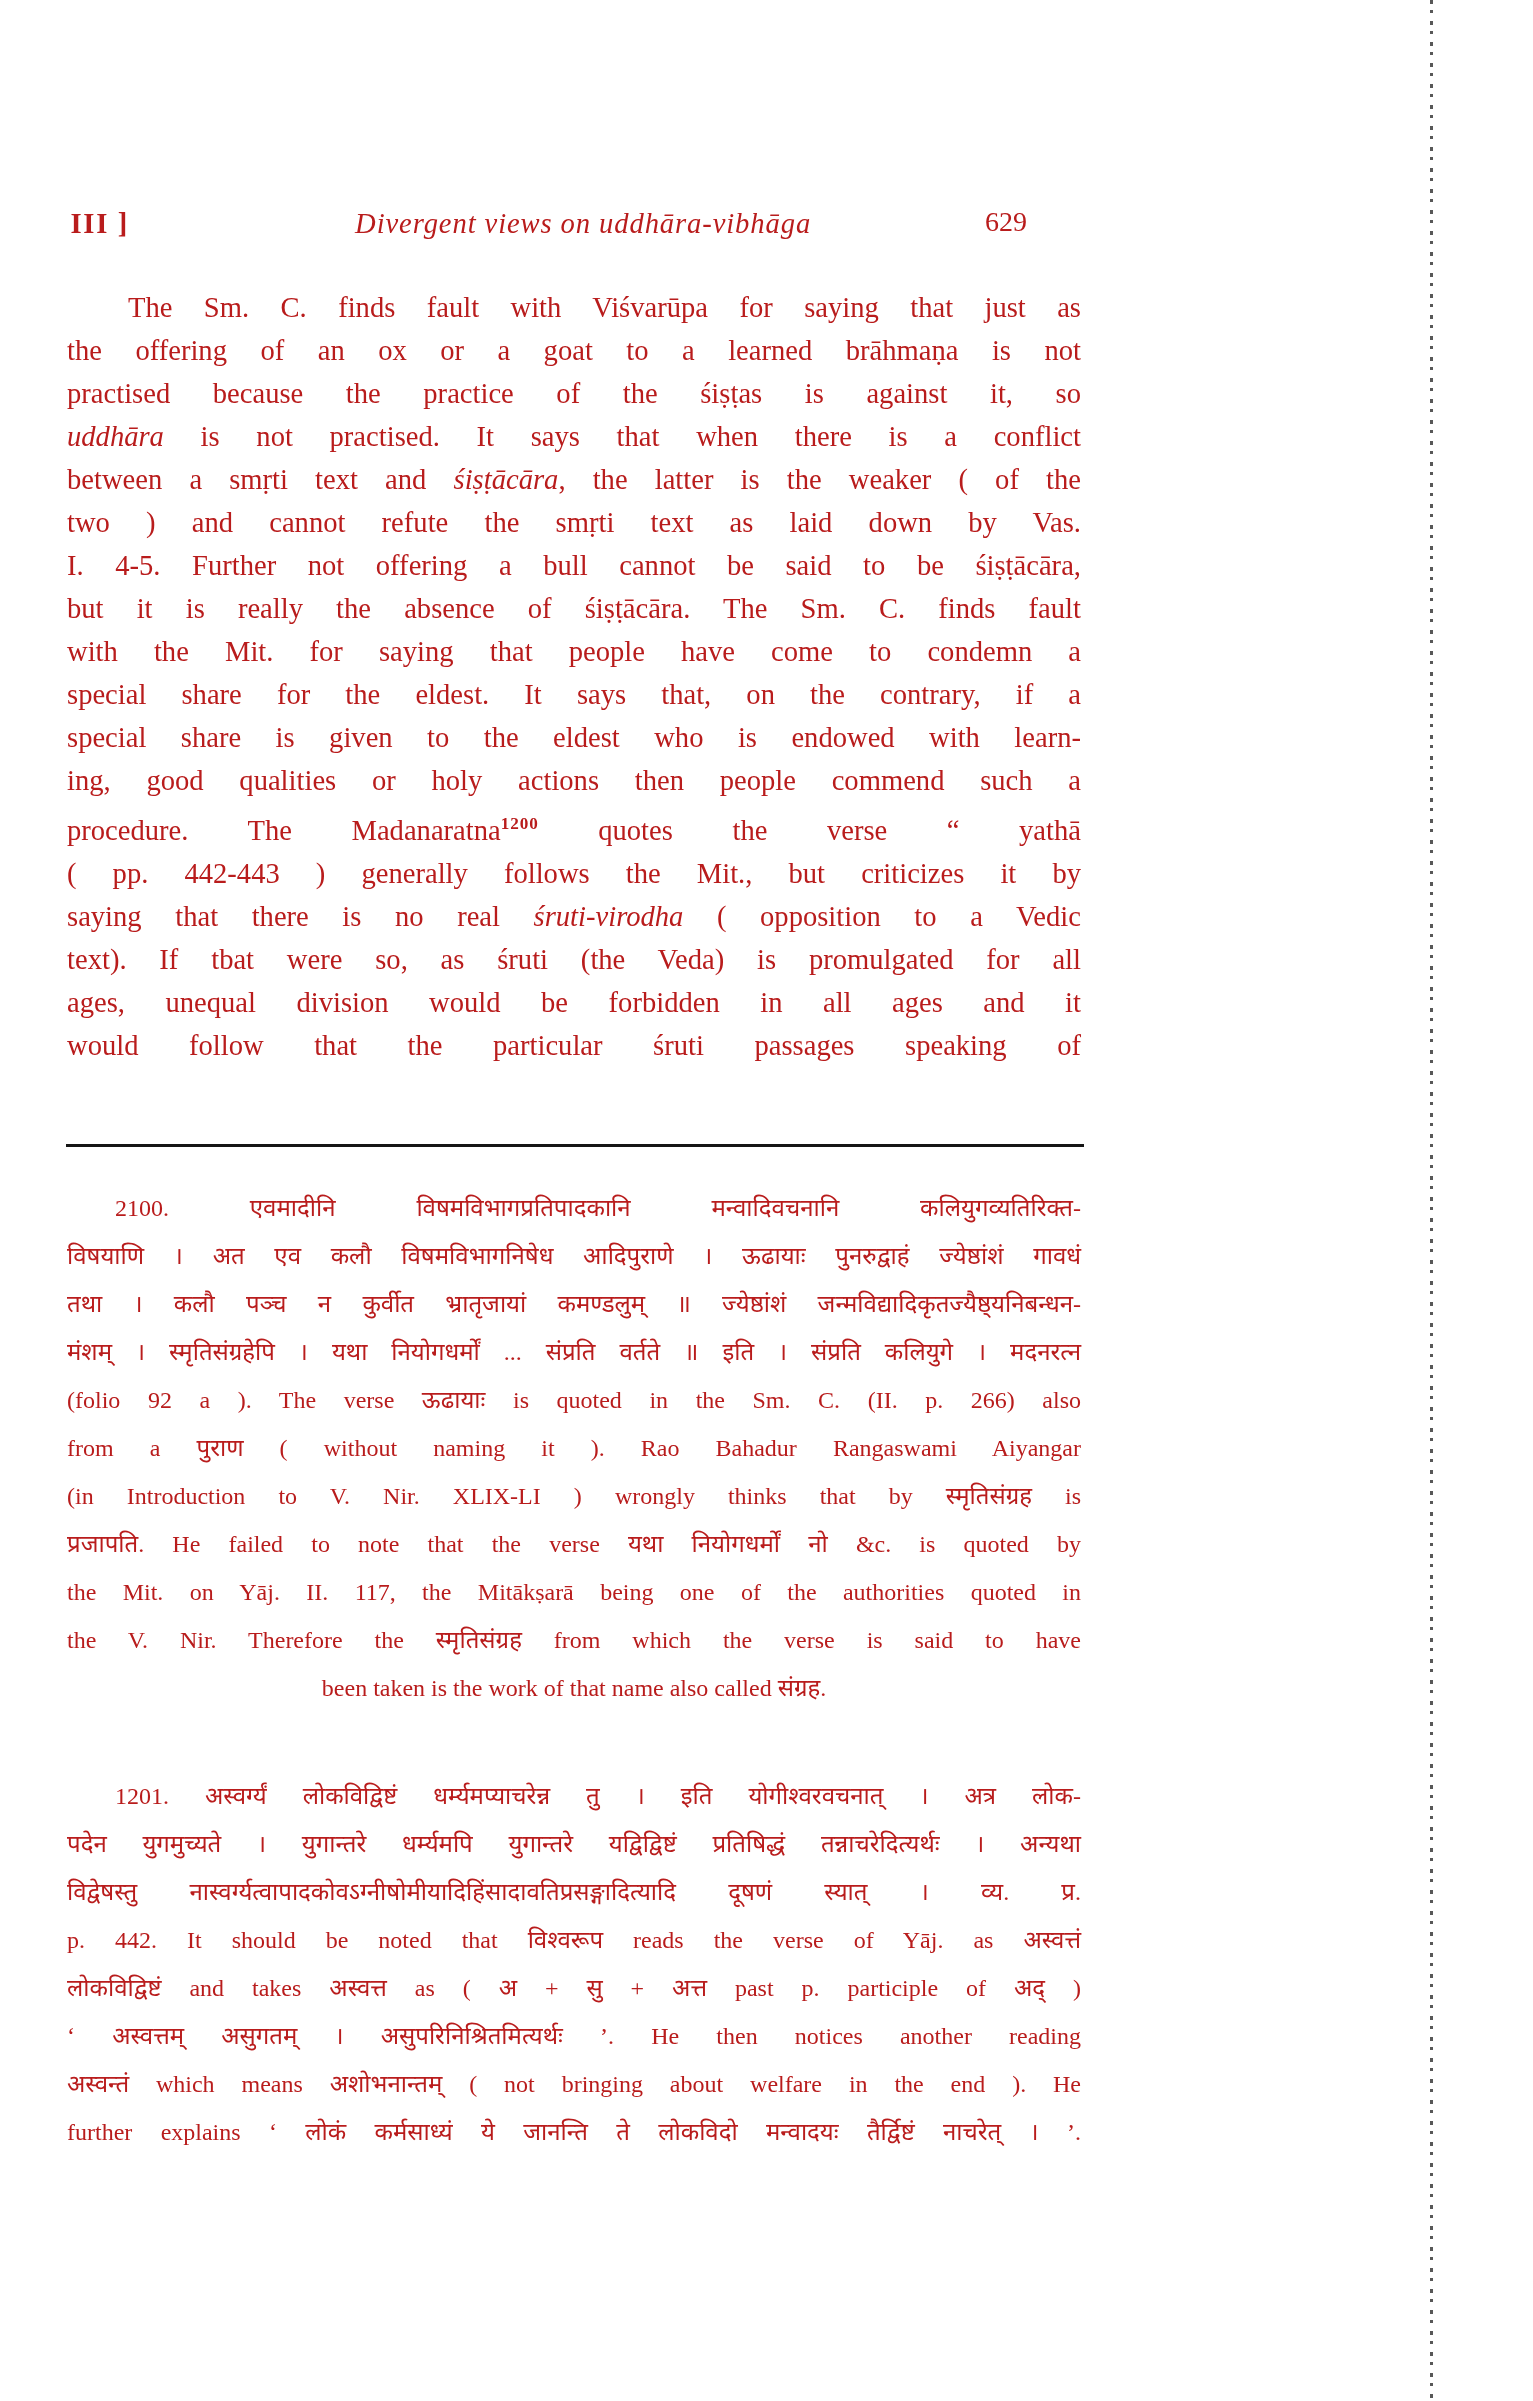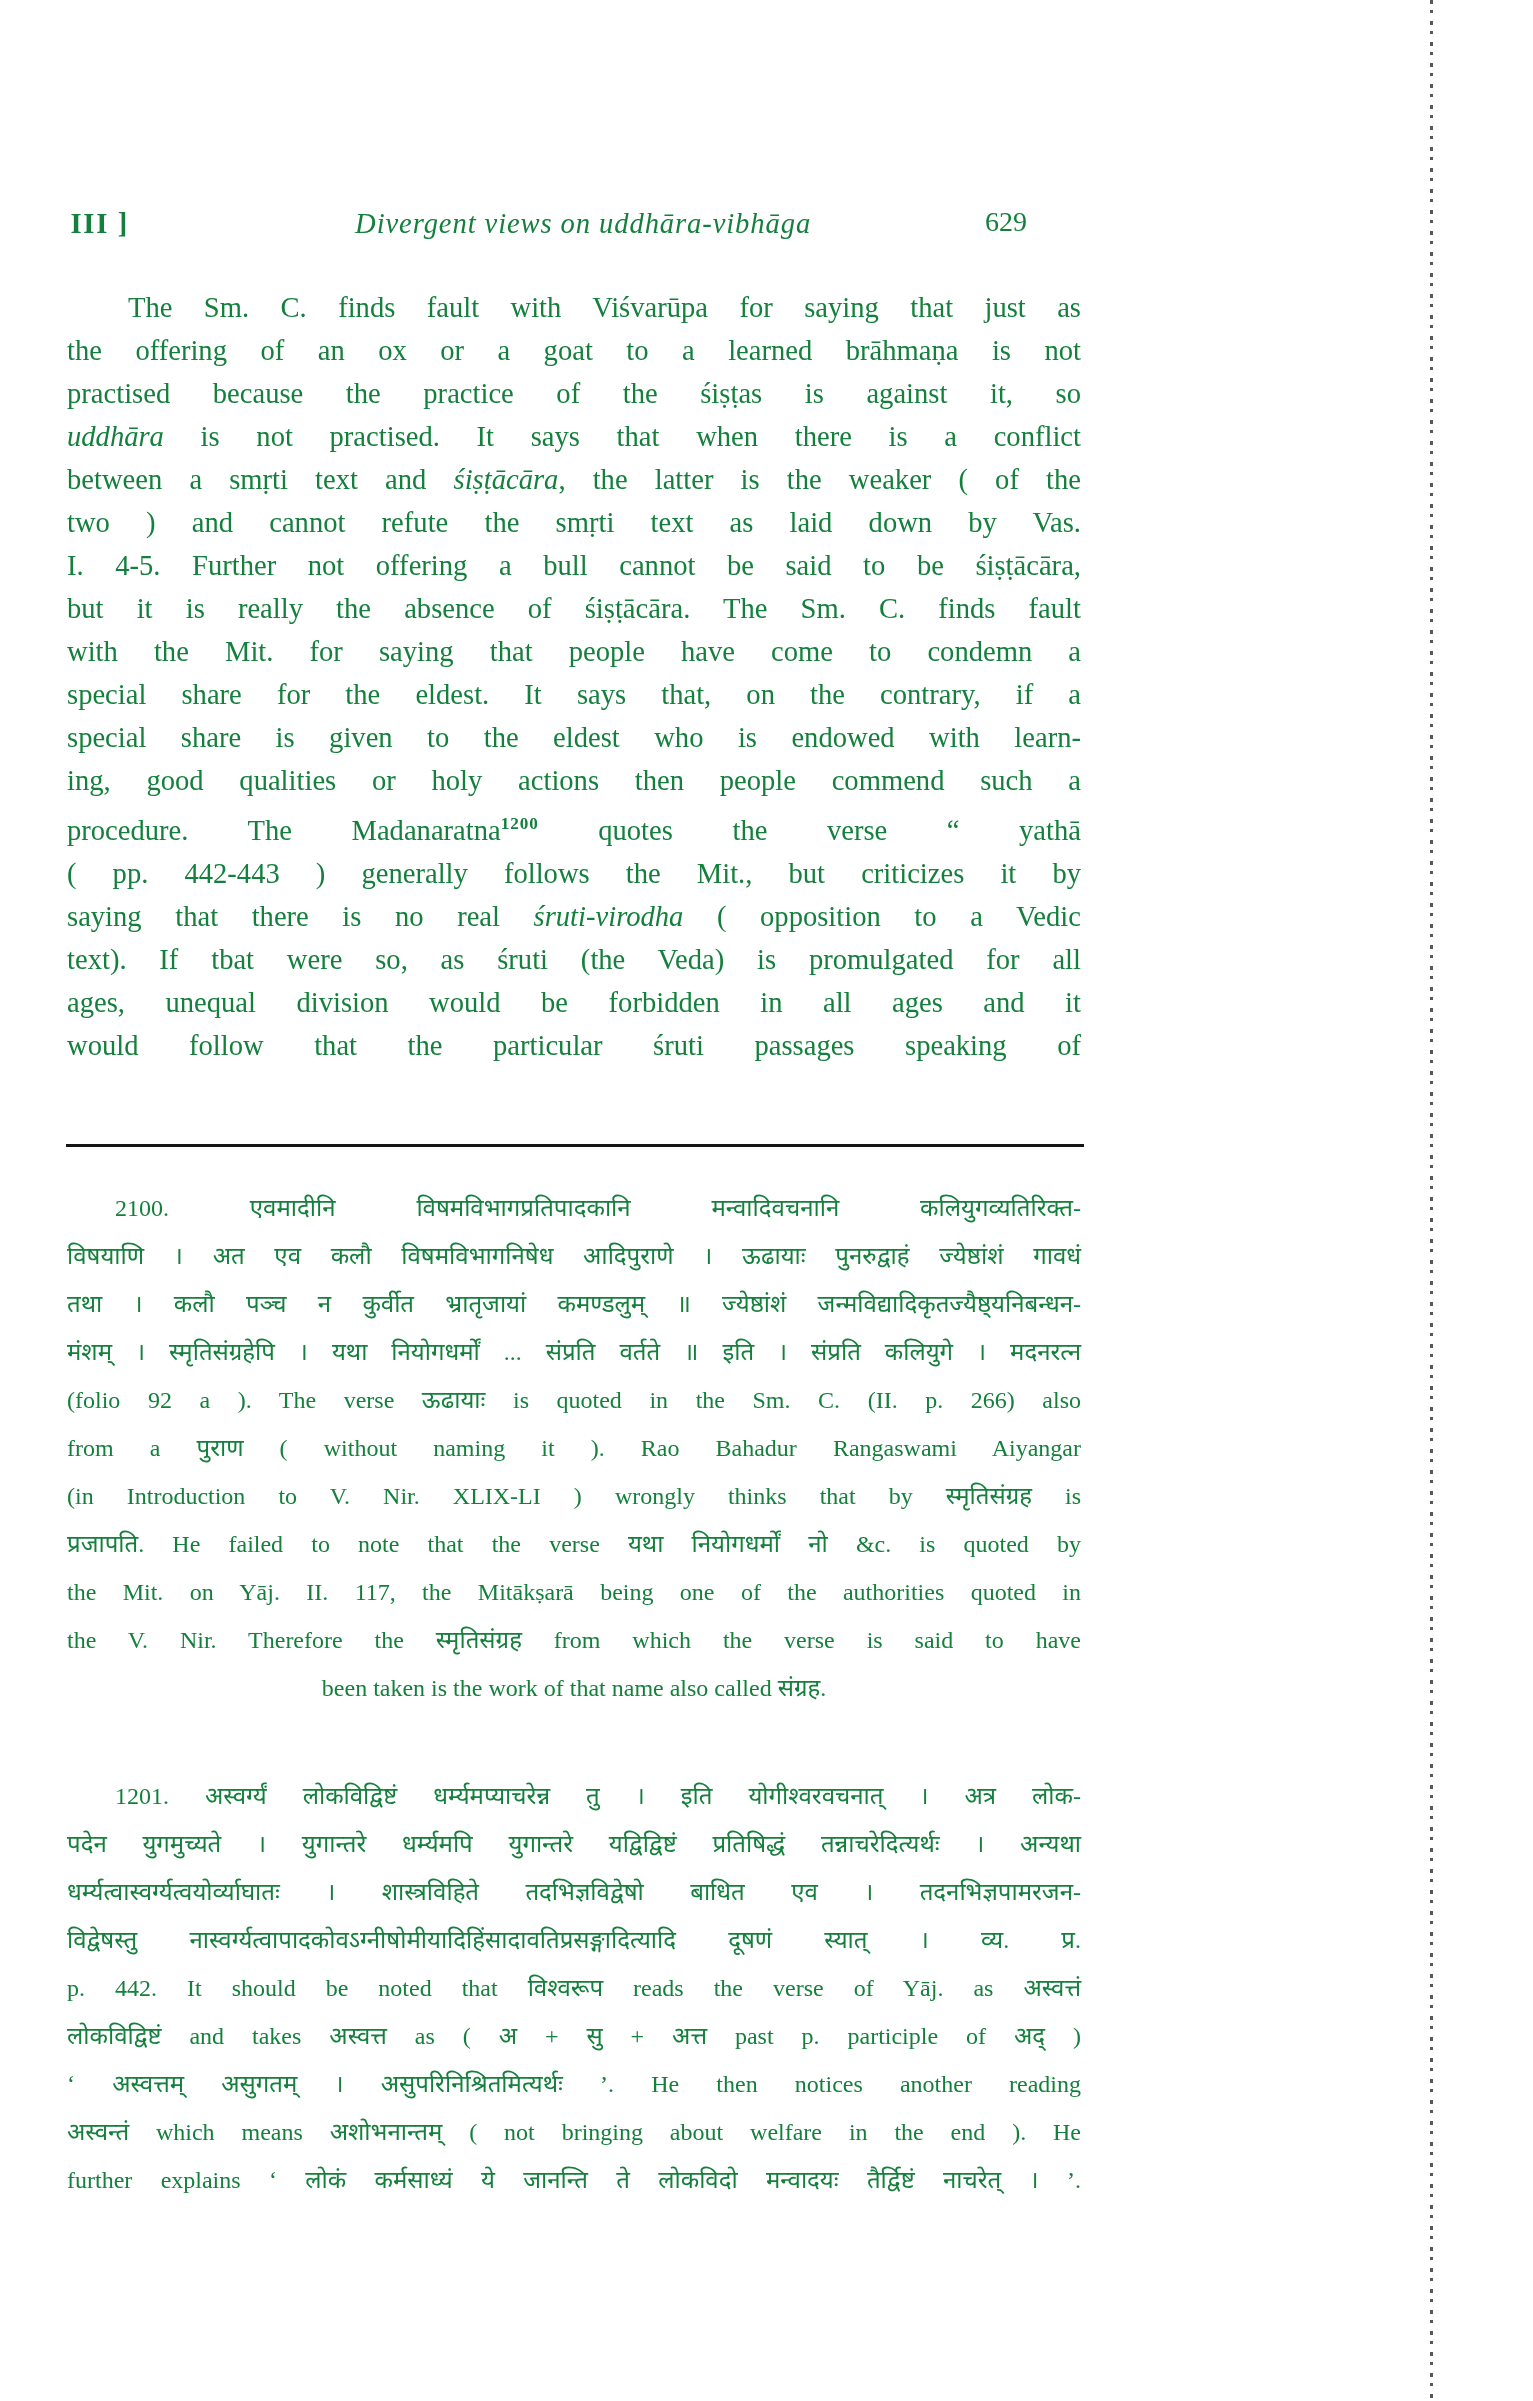--- a/index.html
+++ b/index.html
@@ -1,21 +1,21 @@
 <!DOCTYPE html>
 <html style="font-size:14px"><head>
 <meta charset="utf-8">
 <style>
   html, body { margin: 0; padding: 0; background: #e8e8e8; }
   .page {
     position: relative;
     width: 1533px;
     height: 2401px;
     background: #ffffff;
-    color: #15803d;
+    color: #b91c1c;
     font-family: "Liberation Serif", "DejaVu Serif", serif;
     overflow: hidden;
   }
   
   .fold-line {
     position: absolute;
     left: 1430px;
     top: 0;
     width: 2.6px;
     height: 2401px;
@@ -137,21 +137,20 @@
     <div class="line just">(in Introduction to V. Nir. XLIX-LI ) wrongly thinks that by स्मृतिसंग्रह is</div>
     <div class="line just">प्रजापति.  He failed to note that the verse यथा नियोगधर्मों नो &amp;c. is quoted by</div>
     <div class="line just">the Mit. on Yāj. II. 117, the Mitākṣarā being one of the authorities quoted in</div>
     <div class="line just">the V. Nir.  Therefore the स्मृतिसंग्रह from which the verse is said to have</div>
     <div class="line">been taken is the work of that name also called संग्रह.</div>
   </section>
 
   <section class="footnote fn1201">
     <div class="line just indent-sm">1201.  अस्वर्ग्यं लोकविद्विष्टं धर्म्यमप्याचरेन्न तु । इति योगीश्वरवचनात् । अत्र लोक-</div>
     <div class="line just">पदेन युगमुच्यते । युगान्तरे धर्म्यमपि युगान्तरे यद्विद्विष्टं प्रतिषिद्धं तन्नाचरेदित्यर्थः । अन्यथा</div>
-    <div class="line just">धर्म्यत्वास्वर्ग्यत्वयोर्व्याघातः । शास्त्रविहिते तदभिज्ञविद्वेषो बाधित एव । तदनभिज्ञपामरजन-</div>
     <div class="line just">विद्वेषस्तु नास्वर्ग्यत्वापादकोवऽग्नीषोमीयादिहिंसादावतिप्रसङ्गादित्यादि दूषणं स्यात् । व्य. प्र.</div>
     <div class="line just">p. 442.  It should be noted that विश्वरूप reads the verse of Yāj. as अस्वत्तं</div>
     <div class="line just">लोकविद्विष्टं and takes अस्वत्त as ( अ + सु + अत्त past p. participle of अद् )</div>
     <div class="line just">‘ अस्वत्तम् असुगतम् । असुपरिनिश्रितमित्यर्थः ’.  He then notices another reading</div>
     <div class="line just">अस्वन्तं which means अशोभनान्तम् ( not bringing about welfare in the end ).  He</div>
     <div class="line just">further explains ‘ लोकं कर्मसाध्यं ये जानन्ति ते लोकविदो मन्वादयः तैर्द्विष्टं नाचरेत् । ’.</div>
   </section>
 
 </div>
 

